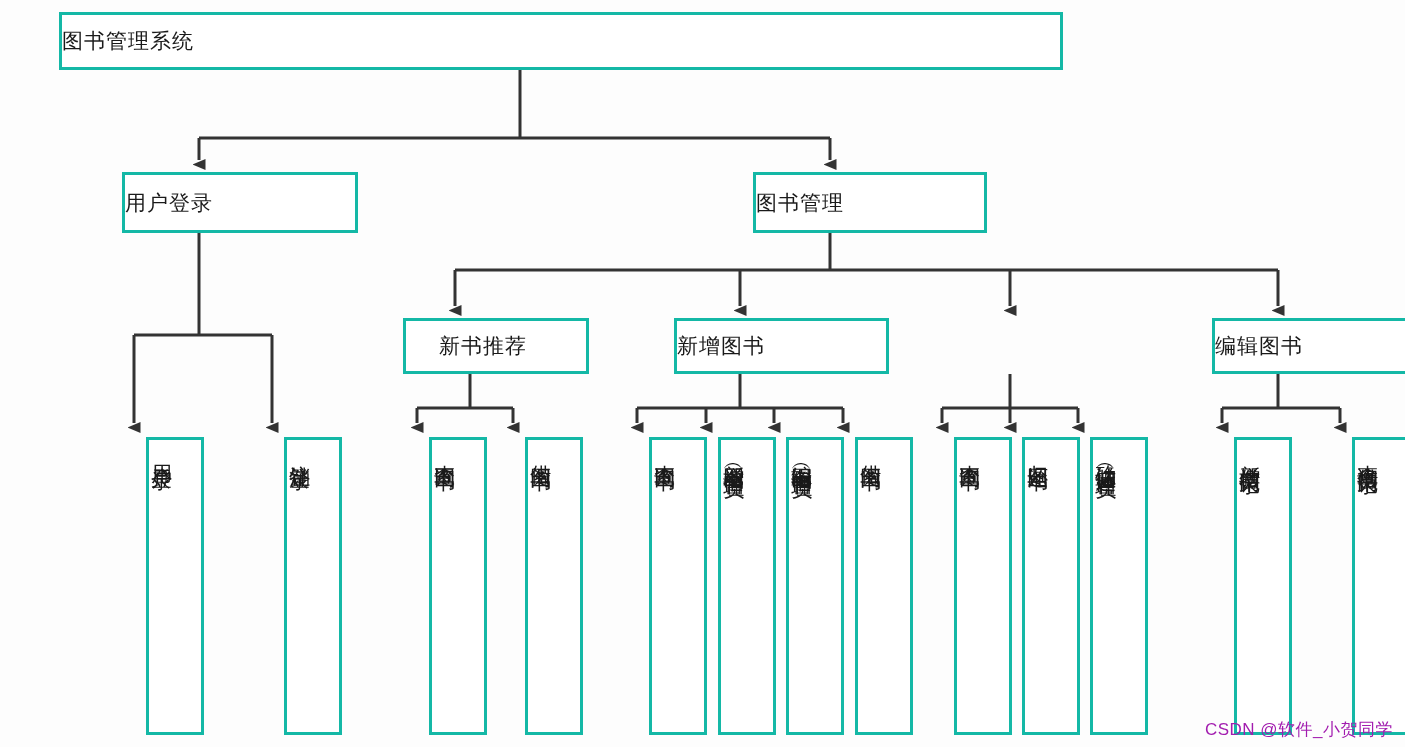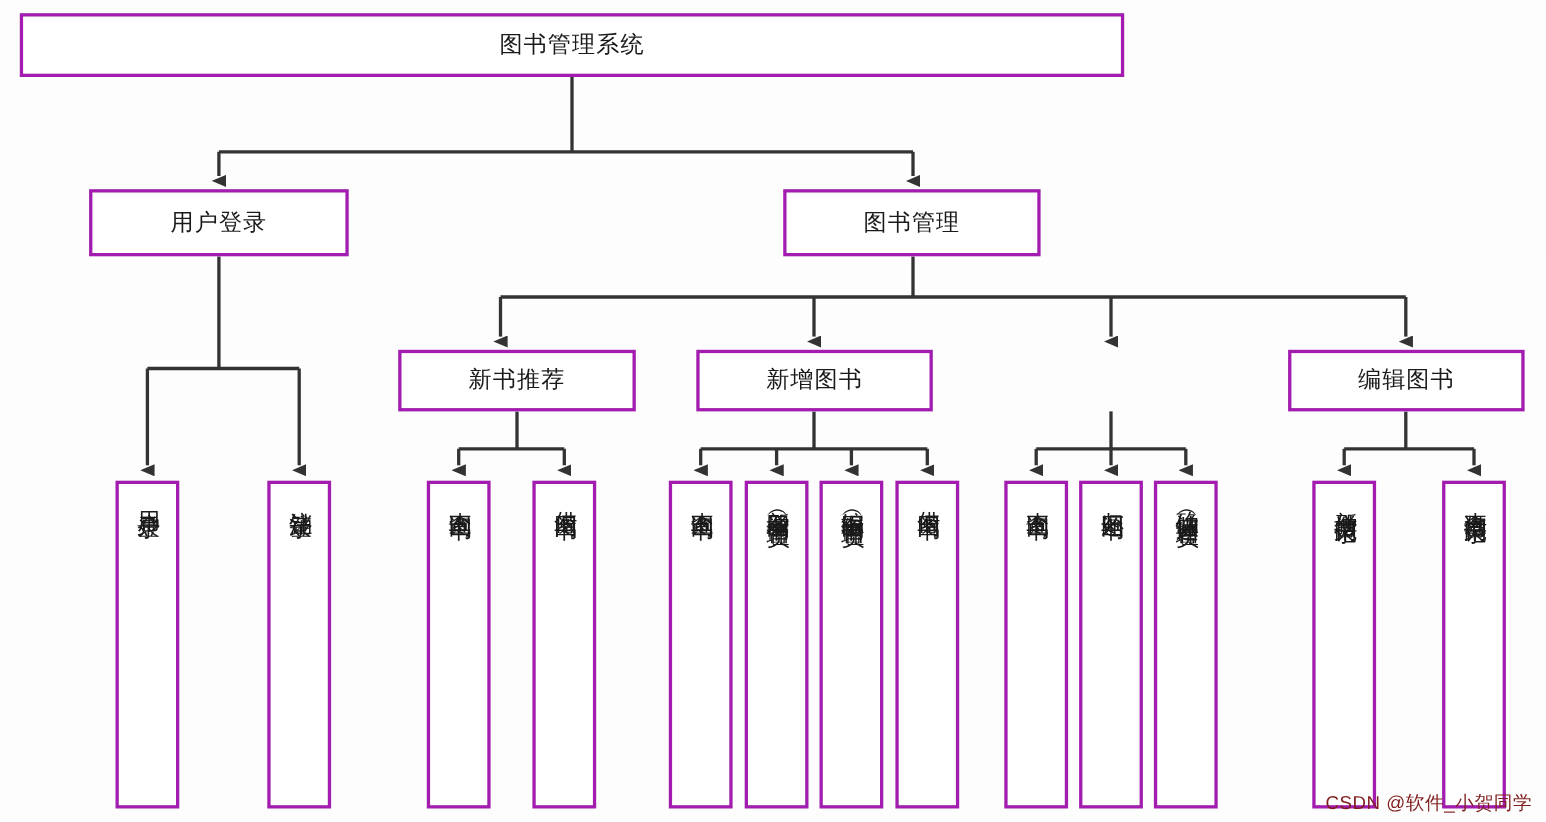--- a/index.html
+++ b/index.html
@@ -22,25 +22,26 @@
     left: 0;
     top: 0;
     width: 1405px;
     height: 747px;
     pointer-events: none;
   }
   .node {
     position: absolute;
     box-sizing: border-box;
     background: #ffffff;
-    border: 3px solid #a21caf;
+    border: 3px solid #14b8a6;
     display: flex;
     align-items: center;
-    justify-content: center;
+    justify-content: flex-start;
     color: #1a1a1a;
+    margin-left: 41px;
   }
   .node.root {
     border-width: 3px;
   }
   .node-label {
     font-size: 21px;
     line-height: 1.2;
     letter-spacing: 1px;
     white-space: nowrap;
   }
@@ -58,21 +59,21 @@
   }
   .node.lvl2 .node-label,
   .node.lvl3 .node-label {
     font-size: 21px;
   }
   #watermark {
     position: absolute;
     right: 12px;
     bottom: 6px;
     font-size: 17px;
-    color: #7f1d1d;
+    color: #a21caf;
     white-space: nowrap;
     letter-spacing: 0.5px;
   }
 </style>
 </head>
 <body>
 
 <div id="diagram-root">
 
   <svg id="wires" viewBox="0 0 1405 747">
@@ -129,21 +130,21 @@
     <span class="node-label">图书管理系统</span>
   </div>
 
   <div class="node lvl2" style="left:81px; top:172px; width:236px; height:61px;">
     <span class="node-label">用户登录</span>
   </div>
   <div class="node lvl2" style="left:712px; top:172px; width:234px; height:61px;">
     <span class="node-label">图书管理</span>
   </div>
 
-  <div class="node lvl3" style="left:362px; top:318px; width:216px; height:56px;">
+  <div class="node lvl3" style="left:362px; top:318px; width:186px; height:56px;padding-left:33px;">
     <span class="node-label">新书推荐</span>
   </div>
   <div class="node lvl3" style="left:633px; top:318px; width:215px; height:56px;">
     <span class="node-label">新增图书</span>
   </div>
   <div class="node lvl3" style="left:1171px; top:318px; width:215px; height:56px;">
     <span class="node-label">编辑图书</span>
   </div>
 
   <div class="node leaf" style="left:105px; top:437px; width:58px; height:298px;">

